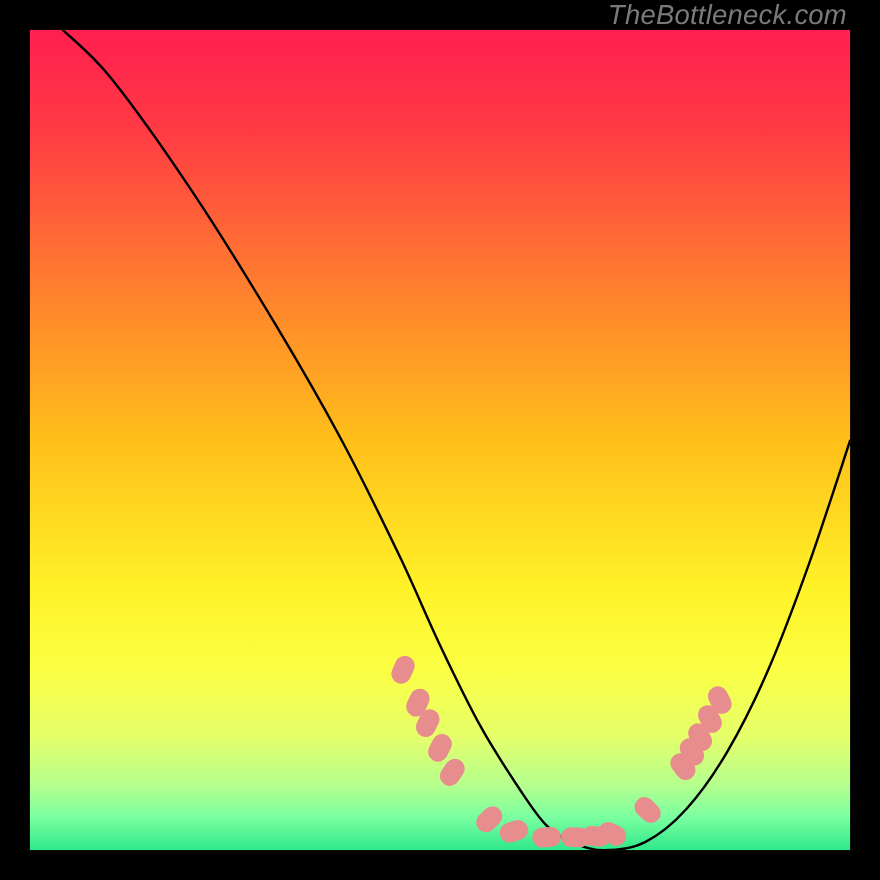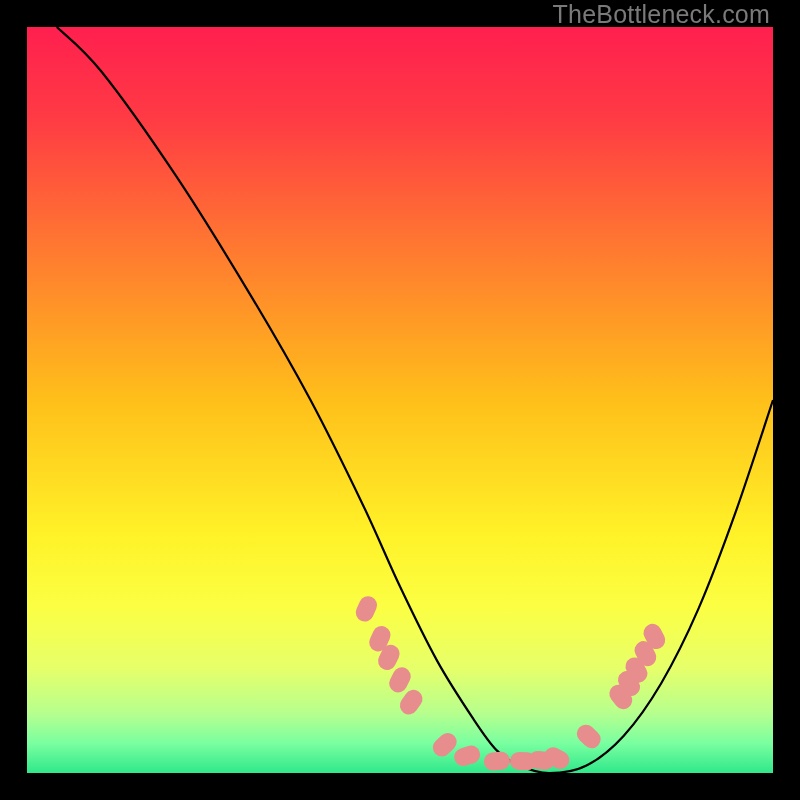--- a/index.html
+++ b/index.html
@@ -41,20 +41,21 @@
   }
   .watermark {
     position: absolute;
     top: 0px;
     right: 30px;
     color: #7a7a7a;
     font-family: Arial, Helvetica, sans-serif;
     font-size: 25px;
     letter-spacing: 0.2px;
     pointer-events: none;
+    font-style: italic;
   }
 </style>
 </head>
 <body>
 
 <div class="frame">
 
   <div class="plot-area">
 
     <svg class="bg-gradient" viewBox="0 0 746 746" preserveAspectRatio="none">

